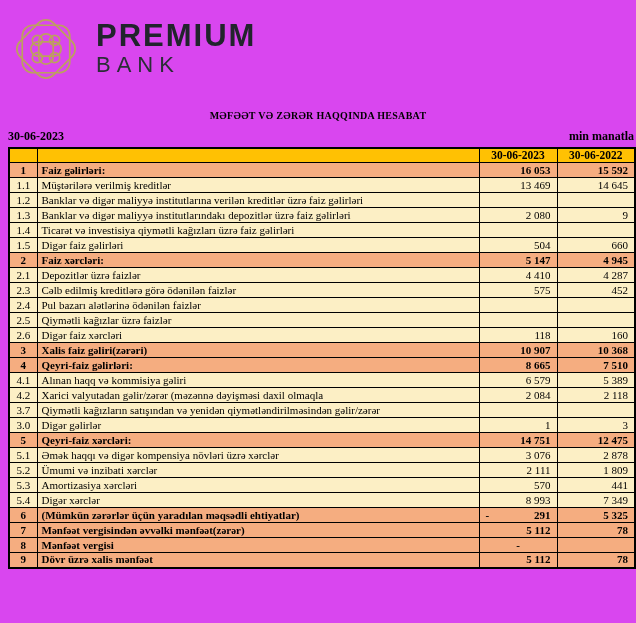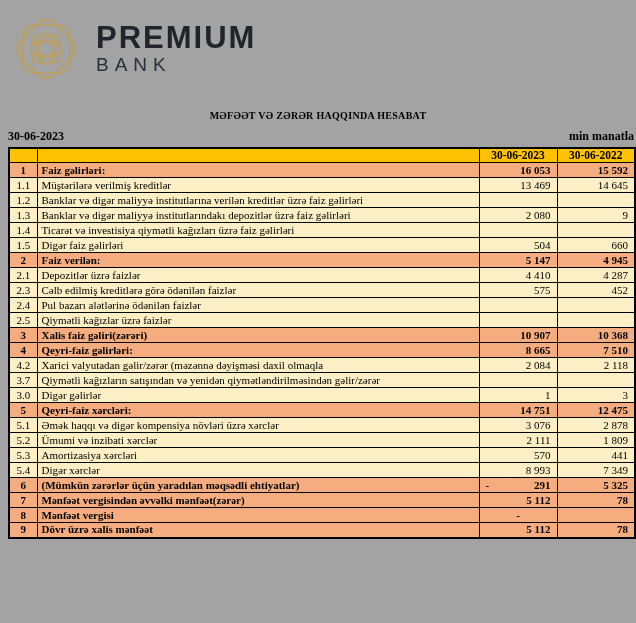--- a/index.html
+++ b/index.html
@@ -1,37 +1,37 @@
 <!DOCTYPE html>
 <html><head>
 <meta charset="utf-8">
 <style>
   * { margin:0; padding:0; box-sizing:border-box; }
   html,body { background:#fff; }
   .page {
     position:relative;
     width:636px; height:623px;
-    background:#a3a3a3;
+    background:#d946ef;
     font-family:"Liberation Serif", serif;
     color:#000;
     overflow:hidden;
   }
 
   
   .logo-row { position:absolute; top:12px; left:10px; display:flex; align-items:center; gap:14px; }
   .emblem { width:72px; height:74px; }
   .brand-text { display:flex; flex-direction:column; }
   .brand-main {
     font-family:"Liberation Sans", sans-serif;
     font-weight:700; font-size:31px; letter-spacing:2px;
     color:#21242c; line-height:1.0;
   }
   .brand-sub {
     font-family:"Liberation Sans", sans-serif;
-    font-weight:400; font-size:19px; letter-spacing:6px;
+    font-weight:400; font-size:22px; letter-spacing:6px;
     color:#2a2e36; line-height:1.1; margin-top:2px;
   }
 
   
   .report-title {
     position:absolute; top:110px; left:0; width:100%;
     text-align:center; font-weight:bold; font-size:10px;
     letter-spacing:0.3px;
   }
   .meta-row {
@@ -149,21 +149,21 @@
           <td class="c-val"></td>
         </tr>
         <tr class="item">
           <td class="c-no">1.5</td>
           <td class="c-label">Digər faiz gəlirləri</td>
           <td class="c-val">504</td>
           <td class="c-val">660</td>
         </tr>
         <tr class="section">
           <td class="c-no">2</td>
-          <td class="c-label">Faiz verilən:</td>
+          <td class="c-label">Faiz xərcləri:</td>
           <td class="c-val">5 147</td>
           <td class="c-val">4 945</td>
         </tr>
         <tr class="item">
           <td class="c-no">2.1</td>
           <td class="c-label">Depozitlər üzrə faizlər</td>
           <td class="c-val">4 410</td>
           <td class="c-val">4 287</td>
         </tr>
         <tr class="item">
@@ -177,33 +177,45 @@
           <td class="c-label">Pul bazarı alətlərinə ödənilən faizlər</td>
           <td class="c-val"></td>
           <td class="c-val"></td>
         </tr>
         <tr class="item">
           <td class="c-no">2.5</td>
           <td class="c-label">Qiymətli kağızlar üzrə faizlər</td>
           <td class="c-val"></td>
           <td class="c-val"></td>
         </tr>
+        <tr class="item">
+          <td class="c-no">2.6</td>
+          <td class="c-label">Digər faiz xərcləri</td>
+          <td class="c-val">118</td>
+          <td class="c-val">160</td>
+        </tr>
         <tr class="section">
           <td class="c-no">3</td>
           <td class="c-label">Xalis faiz gəliri(zərəri)</td>
           <td class="c-val">10 907</td>
           <td class="c-val">10 368</td>
         </tr>
         <tr class="section">
           <td class="c-no">4</td>
           <td class="c-label">Qeyri-faiz gəlirləri:</td>
           <td class="c-val">8 665</td>
           <td class="c-val">7 510</td>
         </tr>
         <tr class="item">
+          <td class="c-no">4.1</td>
+          <td class="c-label">Alınan haqq və kommisiya gəliri</td>
+          <td class="c-val">6 579</td>
+          <td class="c-val">5 389</td>
+        </tr>
+        <tr class="item">
           <td class="c-no">4.2</td>
           <td class="c-label">Xarici valyutadan gəlir/zərər (məzənnə dəyişməsi daxil olmaqla</td>
           <td class="c-val">2 084</td>
           <td class="c-val">2 118</td>
         </tr>
         <tr class="item">
           <td class="c-no">3.7</td>
           <td class="c-label">Qiymətli kağızların satışından və yenidən qiymətləndirilməsindən gəlir/zərər</td>
           <td class="c-val"></td>
           <td class="c-val"></td>

